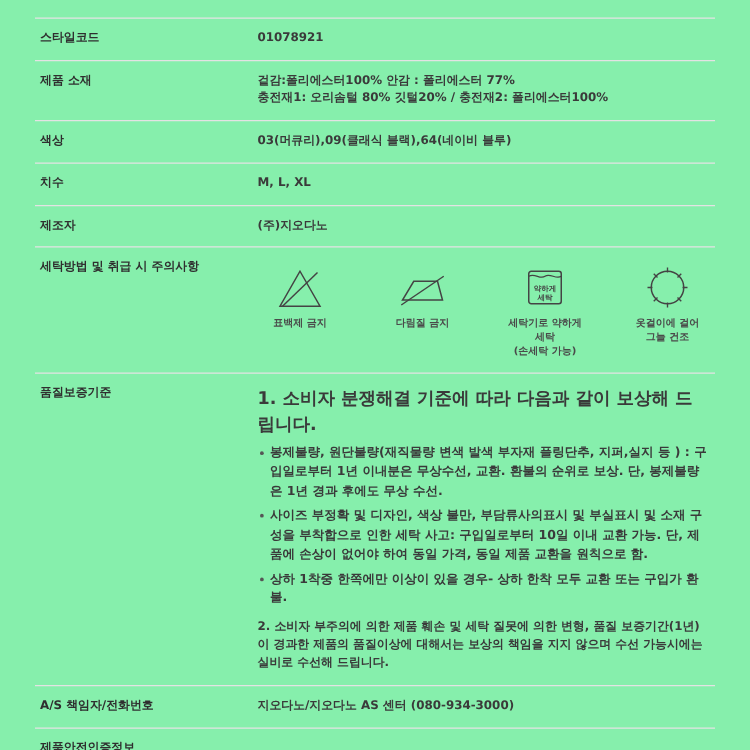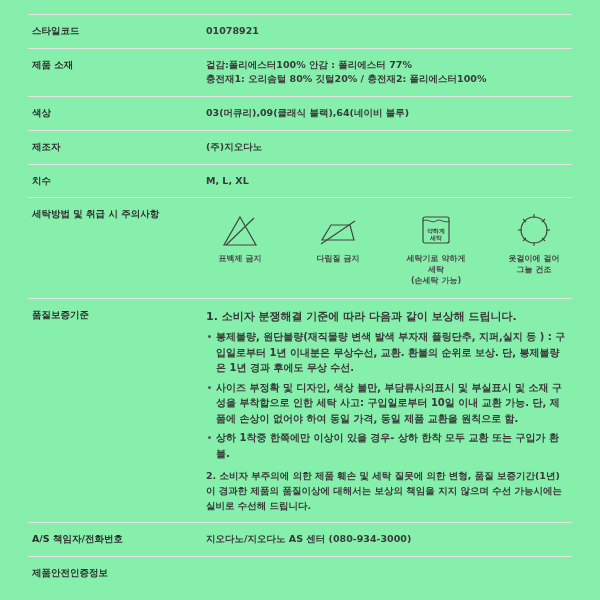--- a/index.html
+++ b/index.html
@@ -73,21 +73,21 @@
   .laundry-cap {
     font-size: 8px;
     color: #4a4a4a;
     line-height: 1.35;
     margin-top: 3px;
   }
 
   
   .warranty { padding-top: 1px; }
   .w-head {
-    font-size: 11px;
+    font-size: 14px;
     color: #3a3a3a;
     margin-bottom: 4px;
     line-height: 1.5;
   }
   .w-sub {
     position: relative;
     font-size: 10px;
     color: #3a3a3a;
     padding-left: 10px;
     margin-bottom: 4px;
@@ -133,30 +133,30 @@
       </tr>
 
       <tr>
         <th>색상</th>
         <td>
           <span class="val-line">03(머큐리),09(클래식 블랙),64(네이비 블루)</span>
         </td>
       </tr>
 
       <tr>
+        <th>치수</th>
+        <td>
+          <span class="val-line">M, L, XL</span>
+        </td>
+      </tr>
+
+      <tr>
         <th>제조자</th>
         <td>
           <span class="val-line">(주)지오다노</span>
-        </td>
-      </tr>
-
-      <tr>
-        <th>치수</th>
-        <td>
-          <span class="val-line">M, L, XL</span>
         </td>
       </tr>
 
 
       <tr>
         <th>세탁방법 및 취급 시 주의사항</th>
         <td>
           <div class="laundry">
 
             <div class="laundry-item">

